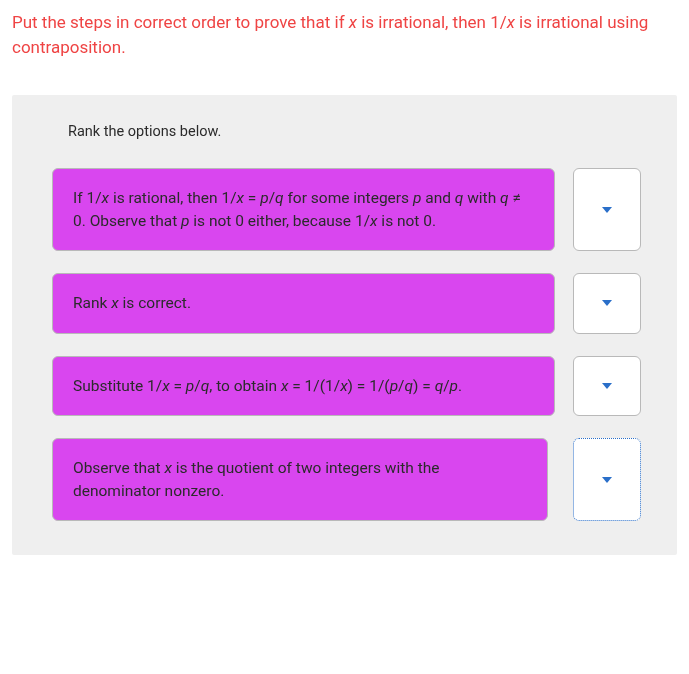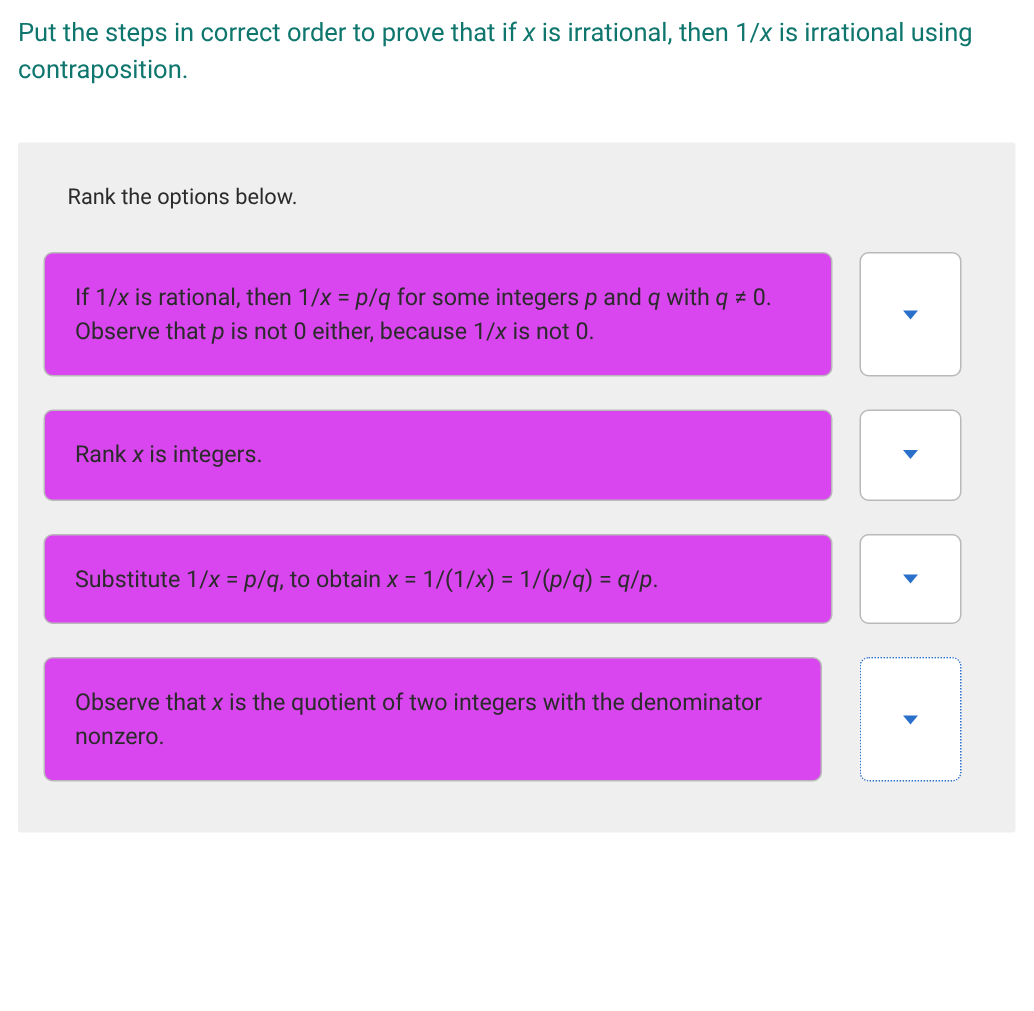--- a/index.html
+++ b/index.html
@@ -7,28 +7,28 @@
     font-family: -apple-system, BlinkMacSystemFont, "Segoe UI", Roboto, Helvetica, Arial, sans-serif;
     background: #fff;
     width: 689px;
     height: 674px;
     padding: 10px 12px;
     color: #333;
   }
   .question {
     font-size: 17px;
     line-height: 1.45;
-    color: #0f766e;
+    color: #ef4444;
     margin-bottom: 36px;
     padding-right: 10px;
   }
   .question .var { font-style: italic; }
   .panel {
     background: #efefef;
-    padding: 28px 36px 34px 17px;
+    padding: 28px 36px 34px 40px;
     border-radius: 2px;
   }
   .instruction {
     font-size: 14.5px;
     color: #2b2b2b;
     margin: 0 0 28px 16px;
   }
   .row {
     display: flex;
     align-items: stretch;
@@ -82,21 +82,21 @@
     <div class="card">
       <span>If 1/</span><span class="it">x</span><span> is rational, then 1/</span><span class="it">x</span><span> = </span><span class="it">p</span><span>/</span><span class="it">q</span><span> for some integers </span><span class="it">p</span><span> and </span><span class="it">q</span><span> with </span><span class="it">q</span><span> ≠ 0. Observe that </span><span class="it">p</span><span> is not 0 either, because 1/</span><span class="it">x</span><span> is not 0.</span>
     </div>
     <div class="dropdown">
       <div class="triangle"></div>
     </div>
   </div>
 
   <div class="row">
     <div class="card">
-      <span>Rank </span><span class="it">x</span><span> is integers.</span>
+      <span>Rank </span><span class="it">x</span><span> is correct.</span>
     </div>
     <div class="dropdown">
       <div class="triangle"></div>
     </div>
   </div>
 
   <div class="row">
     <div class="card">
       <span>Substitute 1/</span><span class="it">x</span><span> = </span><span class="it">p</span><span>/</span><span class="it">q</span><span>, to obtain </span><span class="it">x</span><span> = 1/(1/</span><span class="it">x</span><span>) = 1/(</span><span class="it">p</span><span>/</span><span class="it">q</span><span>) = </span><span class="it">q</span><span>/</span><span class="it">p</span><span>.</span>
     </div>

